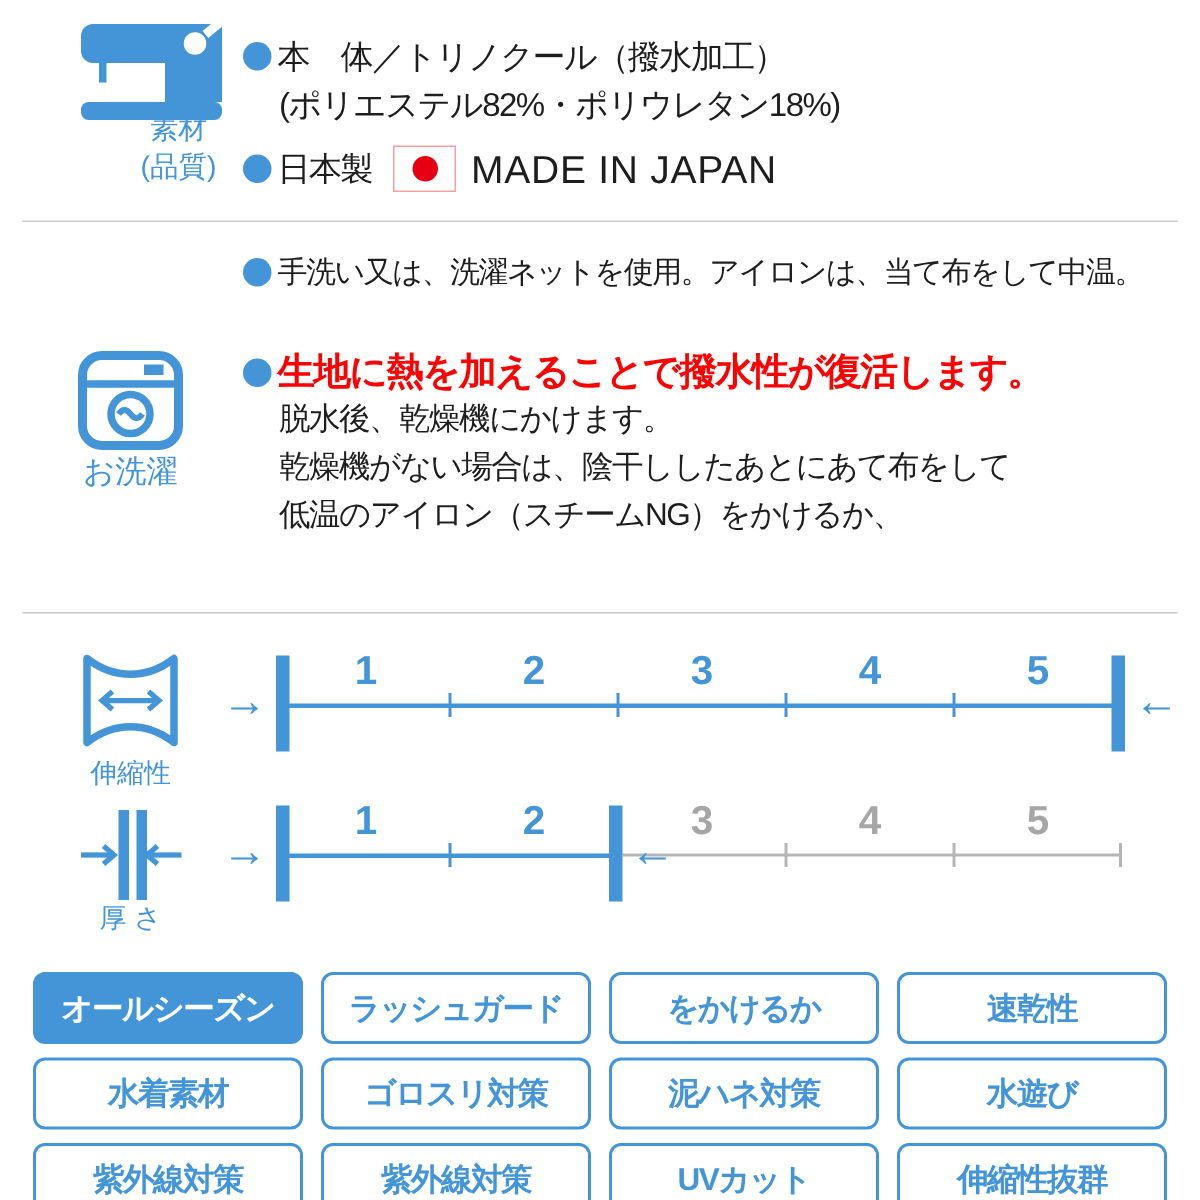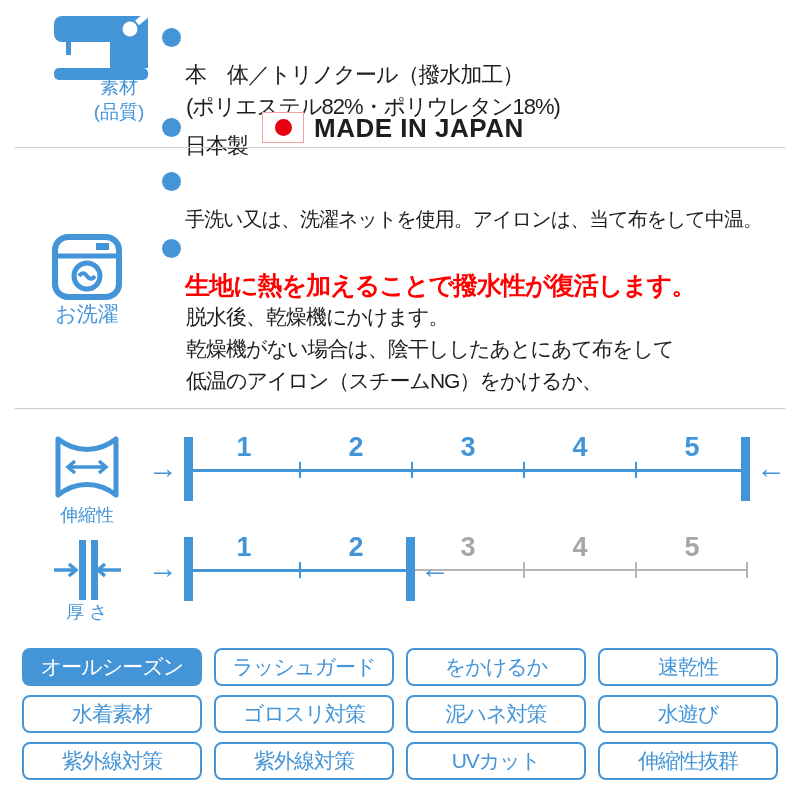--- a/index.html
+++ b/index.html
@@ -8,49 +8,49 @@
     --flag-red:#e60012;
     --gray-line:#b5b5b5;
     --gray-text:#a6a6a6;
     --divider:#cbcbcb;
     --text:#1e1e1e;
   }
   html,body{margin:0;padding:0;background:#fff;}
   #page{position:relative;width:800px;height:800px;background:#fff;overflow:hidden;
         font-family:"Liberation Sans","DejaVu Sans",sans-serif;color:var(--text);}
   .abs{position:absolute;}
-  .jp{letter-spacing:-1px;margin-top:37px;}
+  .jp{letter-spacing:-1px;}
   .row{display:flex;align-items:flex-start;}
   .bullet{width:19px;height:19px;border-radius:50%;background:var(--blue);flex:none;margin-right:4px;}
   .body-line{font-size:21px;line-height:24px;}
   .small-line{font-size:20px;line-height:23px;}
   .red{color:var(--red);}
   .red-big{color:var(--red);font-weight:bold;font-size:25px;line-height:27px;}
   .section-label{color:var(--blue);text-align:center;}
   .divider{height:0;border-top:1px solid var(--divider);}
   .icon-svg{display:block;}
   
   .flag{width:40px;height:29px;border:1px solid #f2a0a0;background:#fff;display:flex;
         align-items:center;justify-content:center;margin:0 10px 0 14px;}
   .flag-dot{width:17px;height:17px;border-radius:50%;background:var(--flag-red);}
-  .made-in{font-size:26px;letter-spacing:0.5px;line-height:30px;font-weight:bold;}
+  .made-in{font-size:26px;letter-spacing:0.5px;line-height:30px;}
   
   .scale-bar{width:9px;height:64px;background:var(--blue);}
   .scale-line{height:3px;background:var(--blue);}
   .scale-line-gray{height:2px;background:var(--gray-line);}
   .tick{width:2px;height:16px;background:var(--blue);}
   .tick-gray{width:2px;height:16px;background:var(--gray-line);}
   .scale-num{width:112px;text-align:center;font-size:27px;font-weight:bold;color:var(--blue);}
   .scale-num.gray{color:var(--gray-text);}
   .scale-arrow{font-size:30px;color:var(--blue);line-height:30px;}
   
   .tag-grid{display:grid;grid-template-columns:repeat(4,1fr);column-gap:12px;row-gap:9px;}
-  .tag{height:38px;border:2px solid var(--blue);border-radius:8px;background:#fff;color:var(--blue);
+  .tag{height:48px;border:2px solid var(--blue);border-radius:8px;background:#fff;color:var(--blue);
        font-size:21px;letter-spacing:-1px;display:flex;align-items:center;justify-content:center;
-       box-sizing:border-box;cursor:pointer;}
+       box-sizing:border-box;cursor:pointer;font-weight:bold;}
   .tag.active{background:var(--blue);color:#fff;}
 </style>
 </head>
 <body>
 
 <div id="page">
 
   <svg class="abs icon-svg" style="left:52px;top:16px" width="104" height="64" viewBox="0 0 104 64">
     <g fill="#4495d8">
       <rect x="2" y="0" width="94" height="26" rx="8"></rect>

